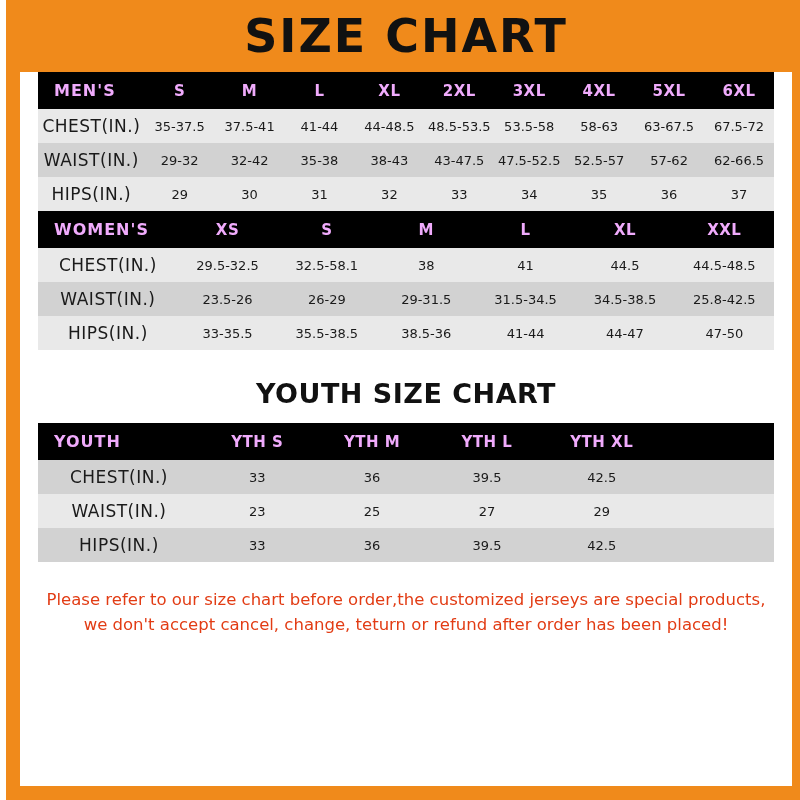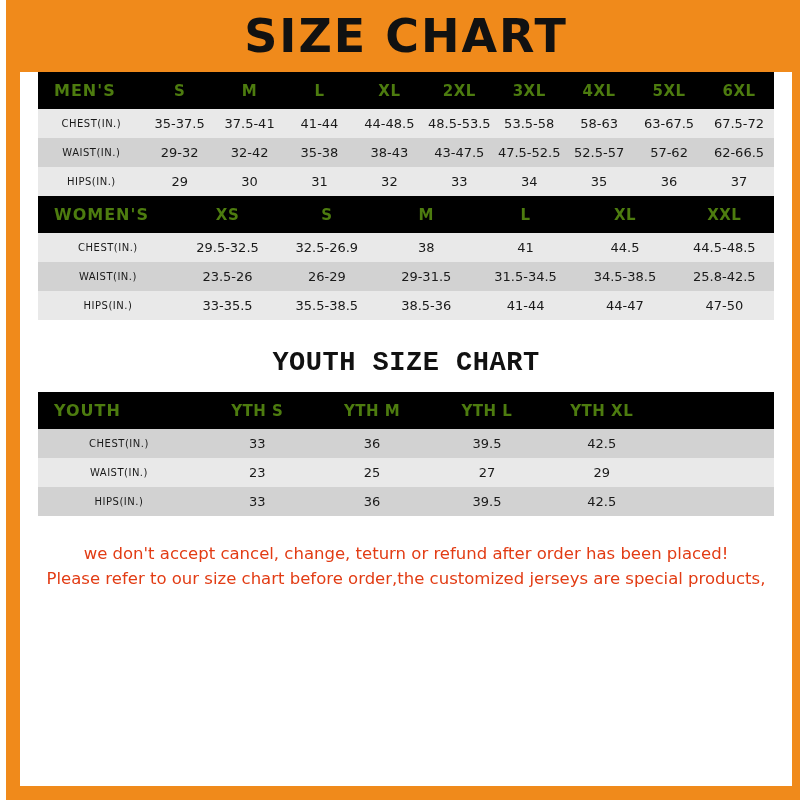--- a/index.html
+++ b/index.html
@@ -45,56 +45,56 @@
   .section-title {
     text-align: center;
     font-family: "DejaVu Sans", sans-serif;
     font-weight: bold;
     font-size: 27px;
     color: #111111;
     letter-spacing: 0.5px;
   }
   .t1 { margin-top: 18px; margin-bottom: 12px; }
   .t2 { margin-top: 26px; margin-bottom: 14px; }
-  .t3 { margin-top: 28px; margin-bottom: 14px; font-family: Liberation Mono, monospace; }
+  .t3 { margin-top: 28px; margin-bottom: 14px; }
 
   table.size-table {
     border-collapse: collapse;
     width: 100%;
     table-layout: fixed;
   }
   table.size-table th, table.size-table td {
     text-align: center;
     font-family: "DejaVu Sans", sans-serif;
   }
   
   table.size-table thead tr {
     background: #000000;
   }
   table.size-table thead th {
-    color: #4d7c0f;
+    color: #f0abfc;
     font-weight: bold;
     font-size: 15px;
     padding: 9px 2px;
     letter-spacing: 0.5px;
   }
   table.size-table thead th.label-col {
     text-align: left;
     padding-left: 16px;
     font-size: 16px;
     letter-spacing: 1px;
   }
   
   table.size-table tbody td {
     font-size: 13px;
     color: #1a1a1a;
     padding: 7px 2px;
   }
   table.size-table tbody td.label-col {
-    font-size: 10px;
+    font-size: 17px;
     letter-spacing: 0.5px;
   }
   table.size-table tbody tr.light { background: #e9e9e9; }
   table.size-table tbody tr.dark  { background: #d2d2d2; }
 
   
   .men-table col.c0 { width: 14.5%; }
   
   .women-table col.c0 { width: 19%; }
   
@@ -218,21 +218,21 @@
           <th>M</th>
           <th>L</th>
           <th>XL</th>
           <th>XXL</th>
         </tr>
       </thead>
       <tbody>
         <tr class="light">
           <td class="label-col">CHEST(IN.)</td>
           <td>29.5-32.5</td>
-          <td>32.5-26.9</td>
+          <td>32.5-58.1</td>
           <td>38</td>
           <td>41</td>
           <td>44.5</td>
           <td>44.5-48.5</td>
         </tr>
         <tr class="dark">
           <td class="label-col">WAIST(IN.)</td>
           <td>23.5-26</td>
           <td>26-29</td>
           <td>29-31.5</td>
@@ -294,20 +294,20 @@
           <td>33</td>
           <td>36</td>
           <td>39.5</td>
           <td>42.5</td>
           <td></td>
         </tr>
       </tbody>
     </table>
 
     <div class="footer-note">
+      <div>Please refer to our size chart before order,the customized jerseys are special products,</div>
       <div>we don't accept cancel, change, teturn or refund after order has been placed!</div>
-      <div>Please refer to our size chart before order,the customized jerseys are special products,</div>
     </div>
 
   </div>
 
   <div class="bottom-band"></div>
 </div>
 
 </body></html>

